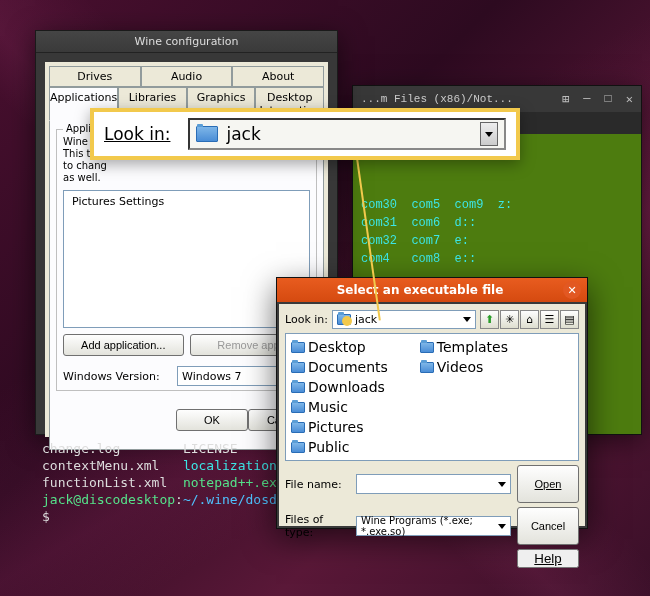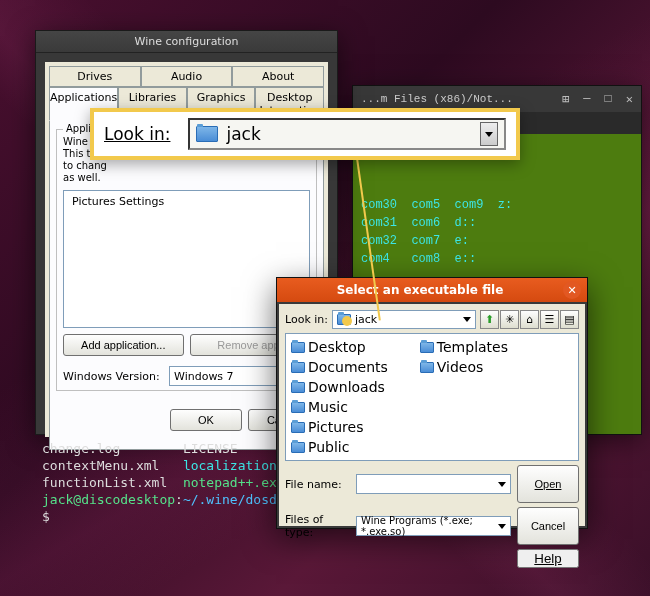--- a/index.html
+++ b/index.html
@@ -37,25 +37,25 @@
 .tabpanel { border:1px solid #919b9c; background:#fcfcfe; height:330px; padding:6px; position:relative; }
 .group { border:1px solid #bfbfbf; padding:6px 6px 4px; margin-top:2px; font-size:10px; position:relative; }
 .group-title { position:absolute; top:-7px; left:6px; background:#fcfcfe; padding:0 3px; }
 .wine-text { font-size:10px; line-height:12px; }
 .listbox { margin-top:6px; height:138px; background:#fff; border:1px solid #7f9db9; padding:2px; }
 .listbox .item { padding:2px 6px; font-size:11px; }
 .btnrow { display:flex; gap:6px; margin-top:6px; }
 .winbtn { flex:1; height:22px; background:linear-gradient(#fefefe,#e3e3dc); border:1px solid #707070; border-radius:3px; font-size:11px; cursor:pointer; }
 .winbtn.disabled { color:#999; }
 .winbtn.small { flex:0 0 72px; }
-.verrow { display:flex; align-items:center; gap:6px; margin-top:10px; font-size:11px;}
+.verrow { display:flex; align-items:center; gap:14px; margin-top:10px; font-size:11px;}
 .verrow label { width:100px;}
 .select { flex:1; height:20px; background:#fff; border:1px solid #7f9db9; display:flex; align-items:center; padding:0 4px; justify-content:space-between; }
 .dn { width:0;height:0;border-left:4px solid transparent;border-right:4px solid transparent;border-top:5px solid #000;}
-.bottom-btns { position:absolute; right:8px; bottom:6px; display:flex; gap:6px; }
+.bottom-btns { position:absolute; right:8px; bottom:6px; display:flex; }
 
 
 .term {
   position:absolute; left:352px; top:85px; width:290px; height:350px;
   background:#4d7c0f; border:1px solid #111; color:#3ce6e6;
   font-family:Liberation Mono, monospace; font-size:12px;
   box-shadow:0 6px 25px rgba(0,0,0,.5);
 }
 .term-titlebar { height:26px; background:#383838; display:flex; align-items:center; padding:0 8px; color:#ccc; font-size:11px; justify-content:space-between;}
 .term-icons { display:flex; gap:14px; color:#bbb; font-size:12px;}

